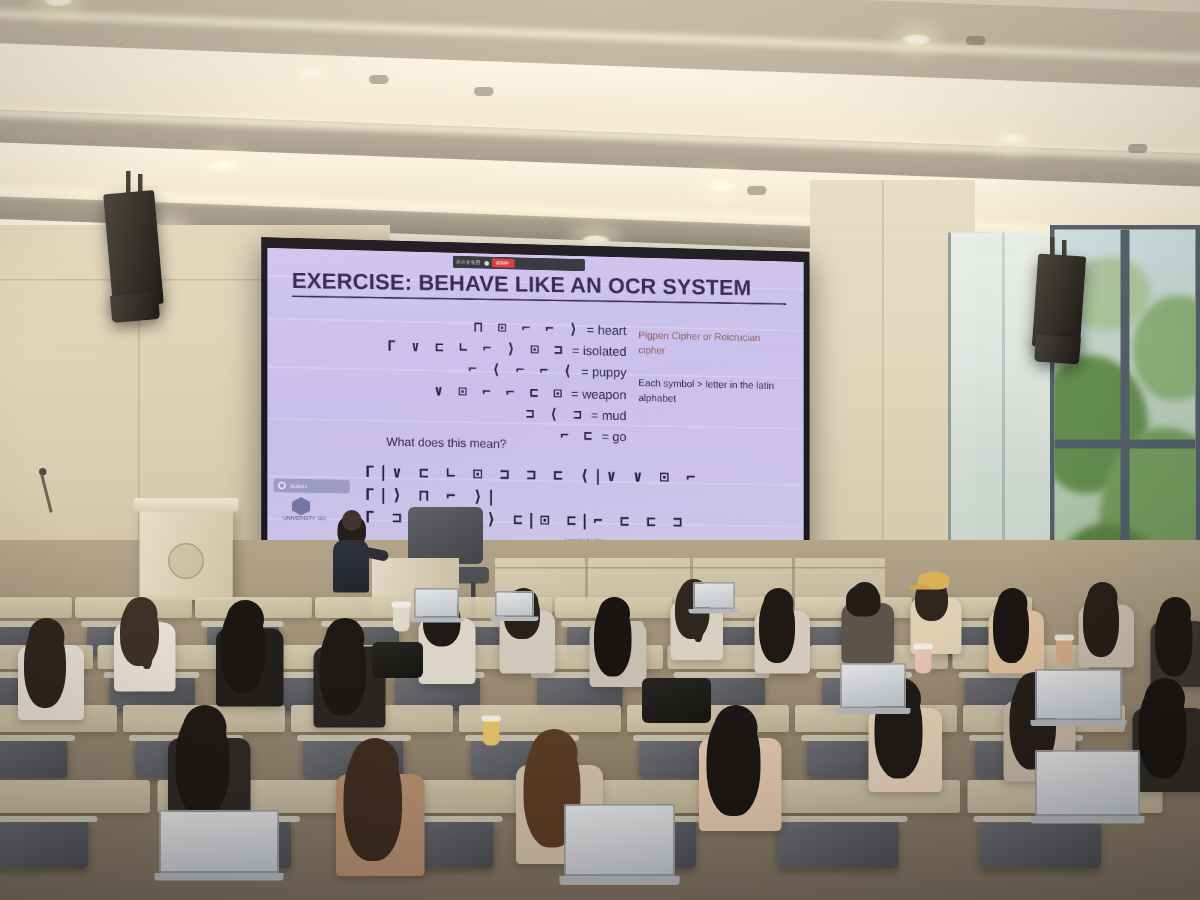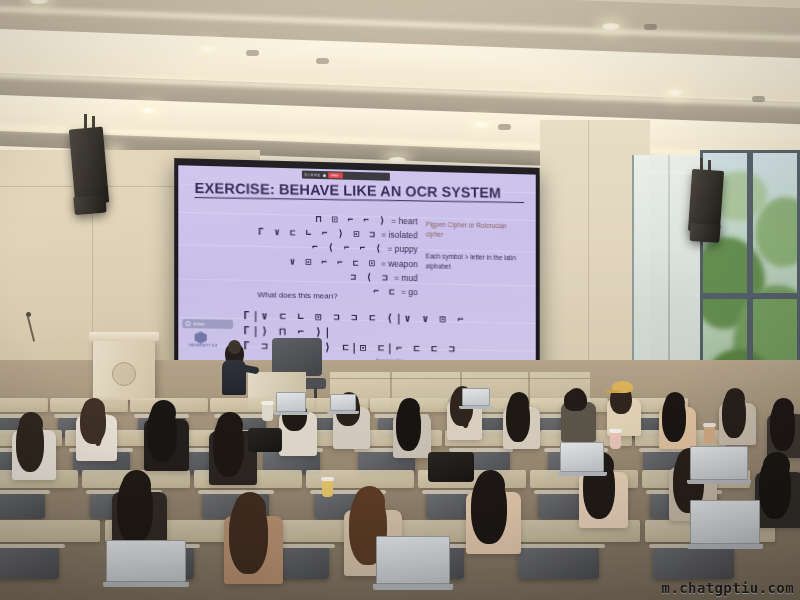--- a/index.html
+++ b/index.html
@@ -563,14 +563,13 @@
       <div class="cup-lid" style="left: 703px; top: 423px; width: 13px; height: 4px; background: rgba(255, 255, 255, 0.8);"></div>
       <div class="cup" style="left: 262px; top: 404px; width: 11px; height: 17px; background: rgb(230, 224, 212);"></div>
       <div class="cup-lid" style="left: 261px; top: 401px; width: 13px; height: 4px; background: rgba(255, 255, 255, 0.8);"></div>
       <div class="bag" style="left: 428px; top: 452px; width: 46px; height: 30px;"></div>
       <div class="bag" style="left: 248px; top: 428px; width: 34px; height: 24px;"></div>
     </div>
 
   <div class="warmth"></div>
   <div class="vignette"></div>
 
-  <div class="watermark">m.chatgptiu.com</div>
 </div>
 
 </body></html>

